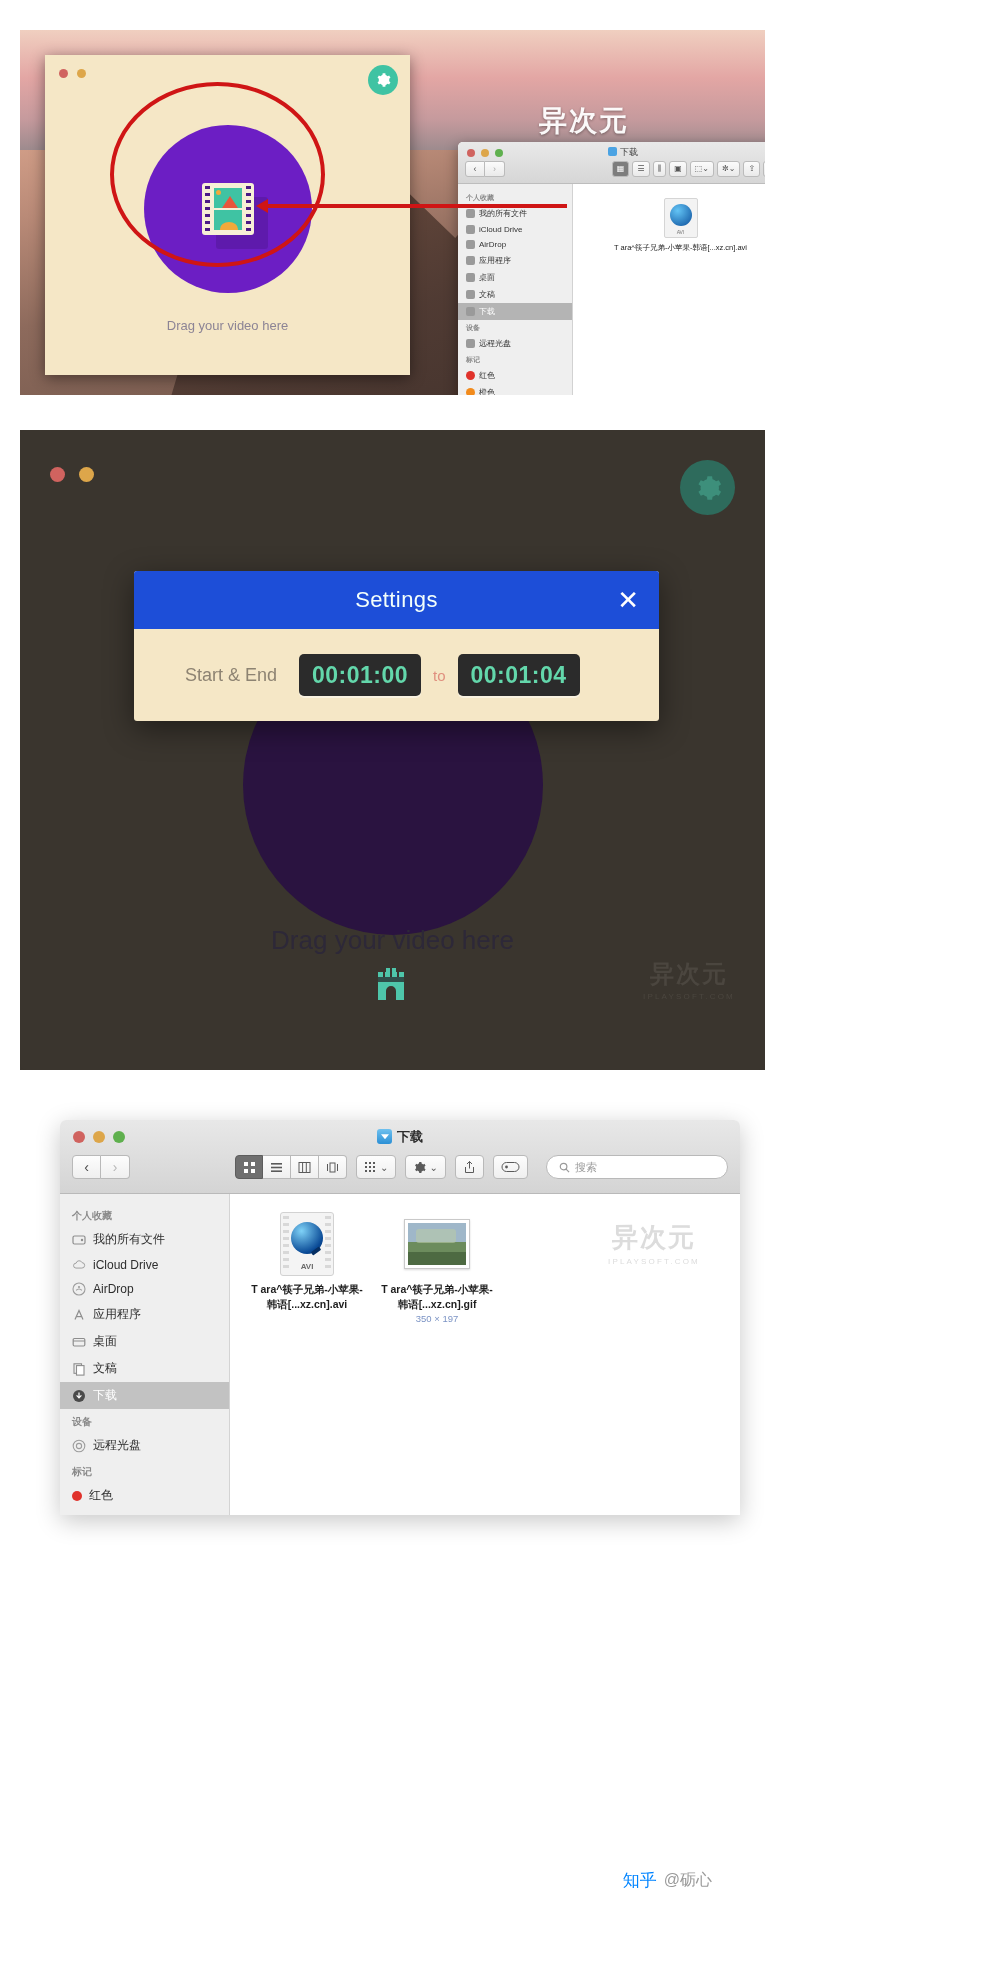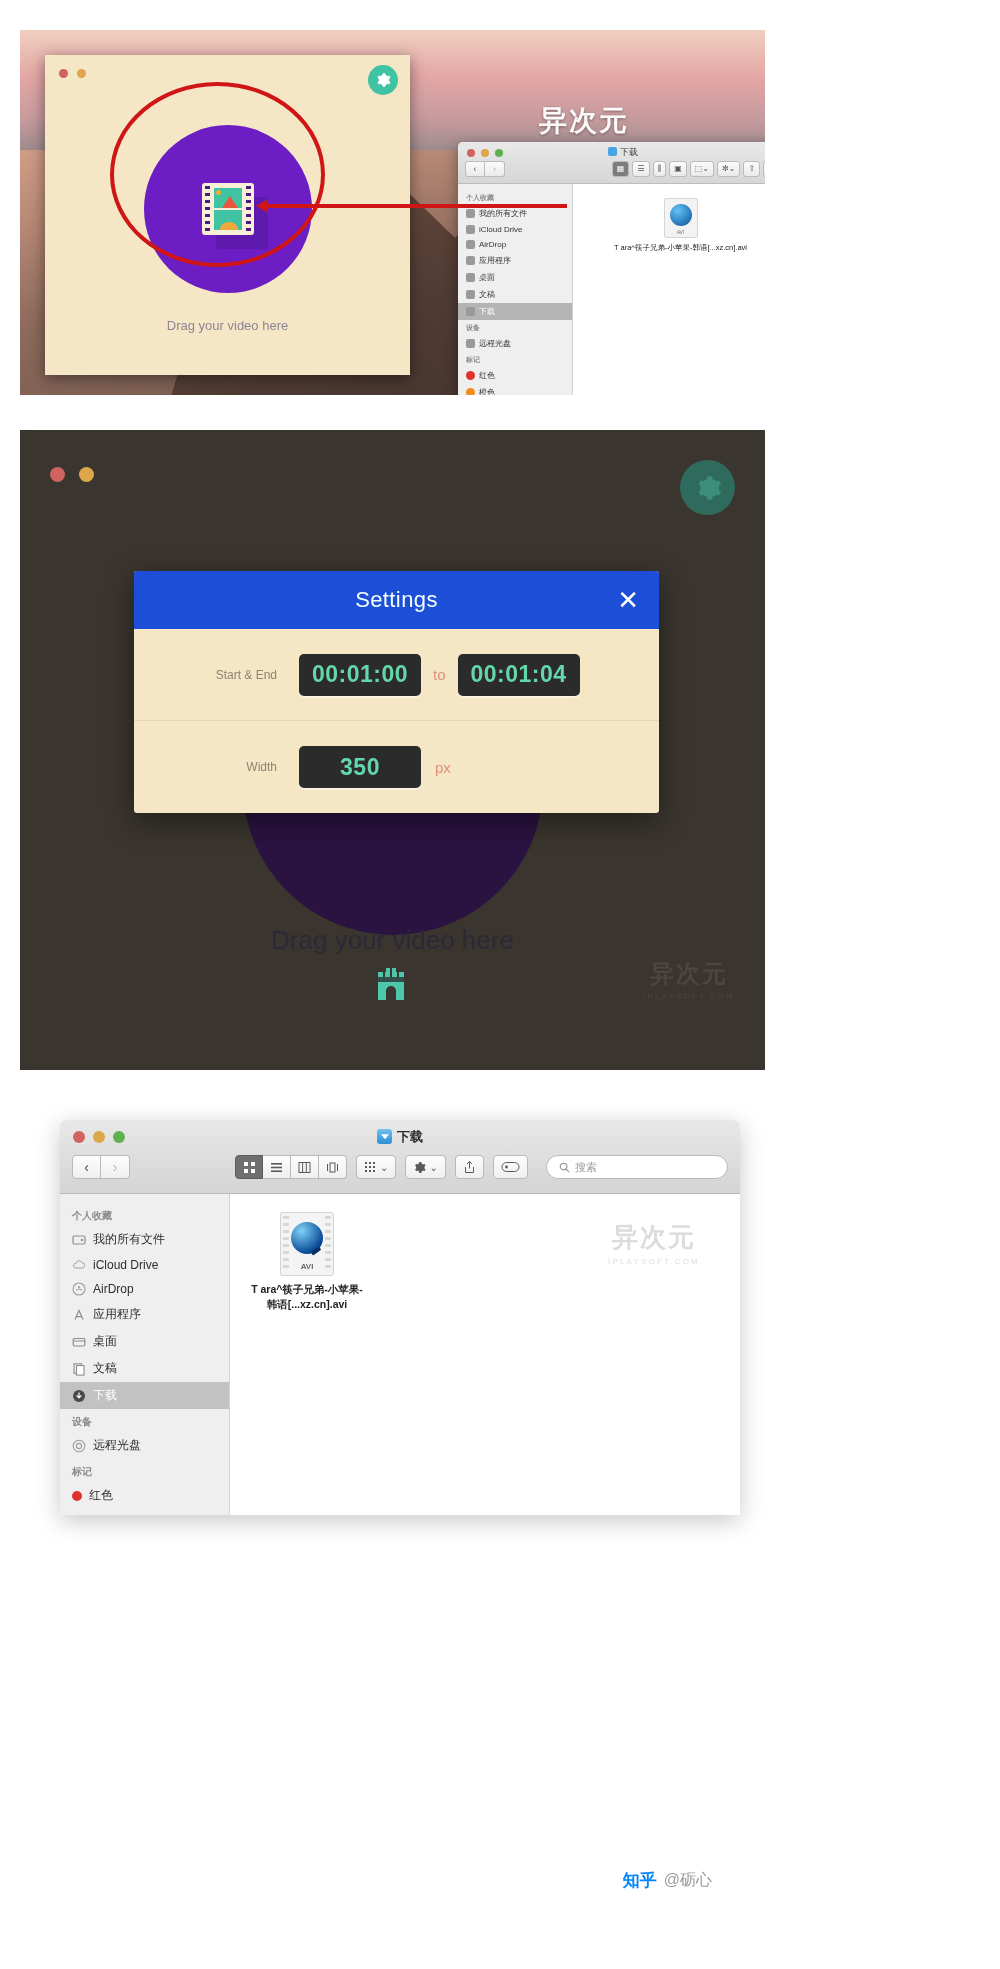--- a/index.html
+++ b/index.html
@@ -165,21 +165,21 @@
     position:absolute;right:20px;top:50%;transform:translateY(-50%);
     color:#fff;font-size:26px;line-height:1;font-weight:bold;cursor:pointer;
   }
   .dlg-row{
     display:flex;align-items:center;height:92px;padding:0 6px 0 0;
     border-bottom:1px solid #e7d7b2;
   }
   .dlg-row:last-child{border-bottom:none;}
   .dlg-label{
     width:165px;text-align:right;padding-right:22px;
-    color:#8d8372;font-size:12px;
+    color:#8d8372;font-size:18px;
   }
   .lcd{
     background:#2b2b2b;border-radius:5px;
     color:#63d7ab;font-size:23px;font-weight:bold;letter-spacing:.5px;
     display:flex;align-items:center;justify-content:center;
     box-shadow:0 2px 0 rgba(255,255,255,.45);
   }
   .lcd.time{width:122px;height:42px;}
   .lcd.width{width:122px;height:42px;}
   .dlg-to{color:#e08f7e;font-size:15px;margin:0 12px;}
@@ -253,21 +253,21 @@
   .gif-icon .img:after{content:"";position:absolute;left:8px;top:6px;width:40px;height:14px;background:#b9c9a8;border-radius:3px;opacity:.6;}
   .fd-wm{position:absolute;right:40px;top:26px;text-align:center;color:#dcdcdc;}
   .fd-wm .zh{font-size:26px;font-weight:bold;letter-spacing:2px;}
   .fd-wm .en{font-size:8px;letter-spacing:2.2px;margin-top:2px;}
 
   
   .zhihu{
     position:absolute;right:28px;bottom:18px;display:flex;align-items:center;gap:7px;
     color:#9a9a9a;font-size:16px;
   }
-  .zhihu .logo{color:#0084ff;font-weight:bold;font-size:17px;}
+  .zhihu .logo{color:#0084ff;font-weight:normal;font-size:17px;}
 </style>
 </head>
 <body>
 
 <div class="panel1">
   <div class="p1-sky"></div>
   <div class="p1-mtn"></div>
   <div class="p1-mtn2"></div>
 
   <div class="p1-wm">
@@ -424,25 +424,20 @@
         <div class="dlg-close">✕</div>
       </div>
 
       <div class="dlg-row">
         <div class="dlg-label">Start &amp; End</div>
         <div class="lcd time">00:01:00</div>
         <div class="dlg-to">to</div>
         <div class="lcd time">00:01:04</div>
       </div>
 
-      <div class="dlg-row">
-        <div class="dlg-label">Width</div>
-        <div class="lcd width">350</div>
-        <div class="dlg-unit">px</div>
-      </div>
 
     </div>
   </div>
 </div>
 
 <div class="panel3">
   <div class="finder">
     <div class="fd-bar">
       <div class="fd-dots">
         <span class="dot red"></span>
@@ -619,20 +614,29 @@
         <div class="fcell">
           <div class="avi-icon">
             <span class="perf l"></span>
             <span class="perf r"></span>
             <span class="q"></span>
             <span class="lab">AVI</span>
           </div>
           <div class="name">T ara^筷子兄弟-小苹果-韩语[...xz.cn].avi</div>
           <div class="dim"></div>
         </div>
+        <div class="fcell">
+          <div style="height:64px;display:flex;align-items:center;justify-content:center">
+            <div class="gif-icon">
+              <div class="img"></div>
+            </div>
+          </div>
+          <div class="name">T ara^筷子兄弟-小苹果-韩语[...xz.cn].gif</div>
+          <div class="dim">350 × 197</div>
+        </div>
 
         <div class="fd-wm">
           <div class="zh">异次元</div>
           <div class="en">IPLAYSOFT.COM</div>
         </div>
       </div>
     </div>
   </div>
 
   <div class="zhihu">

